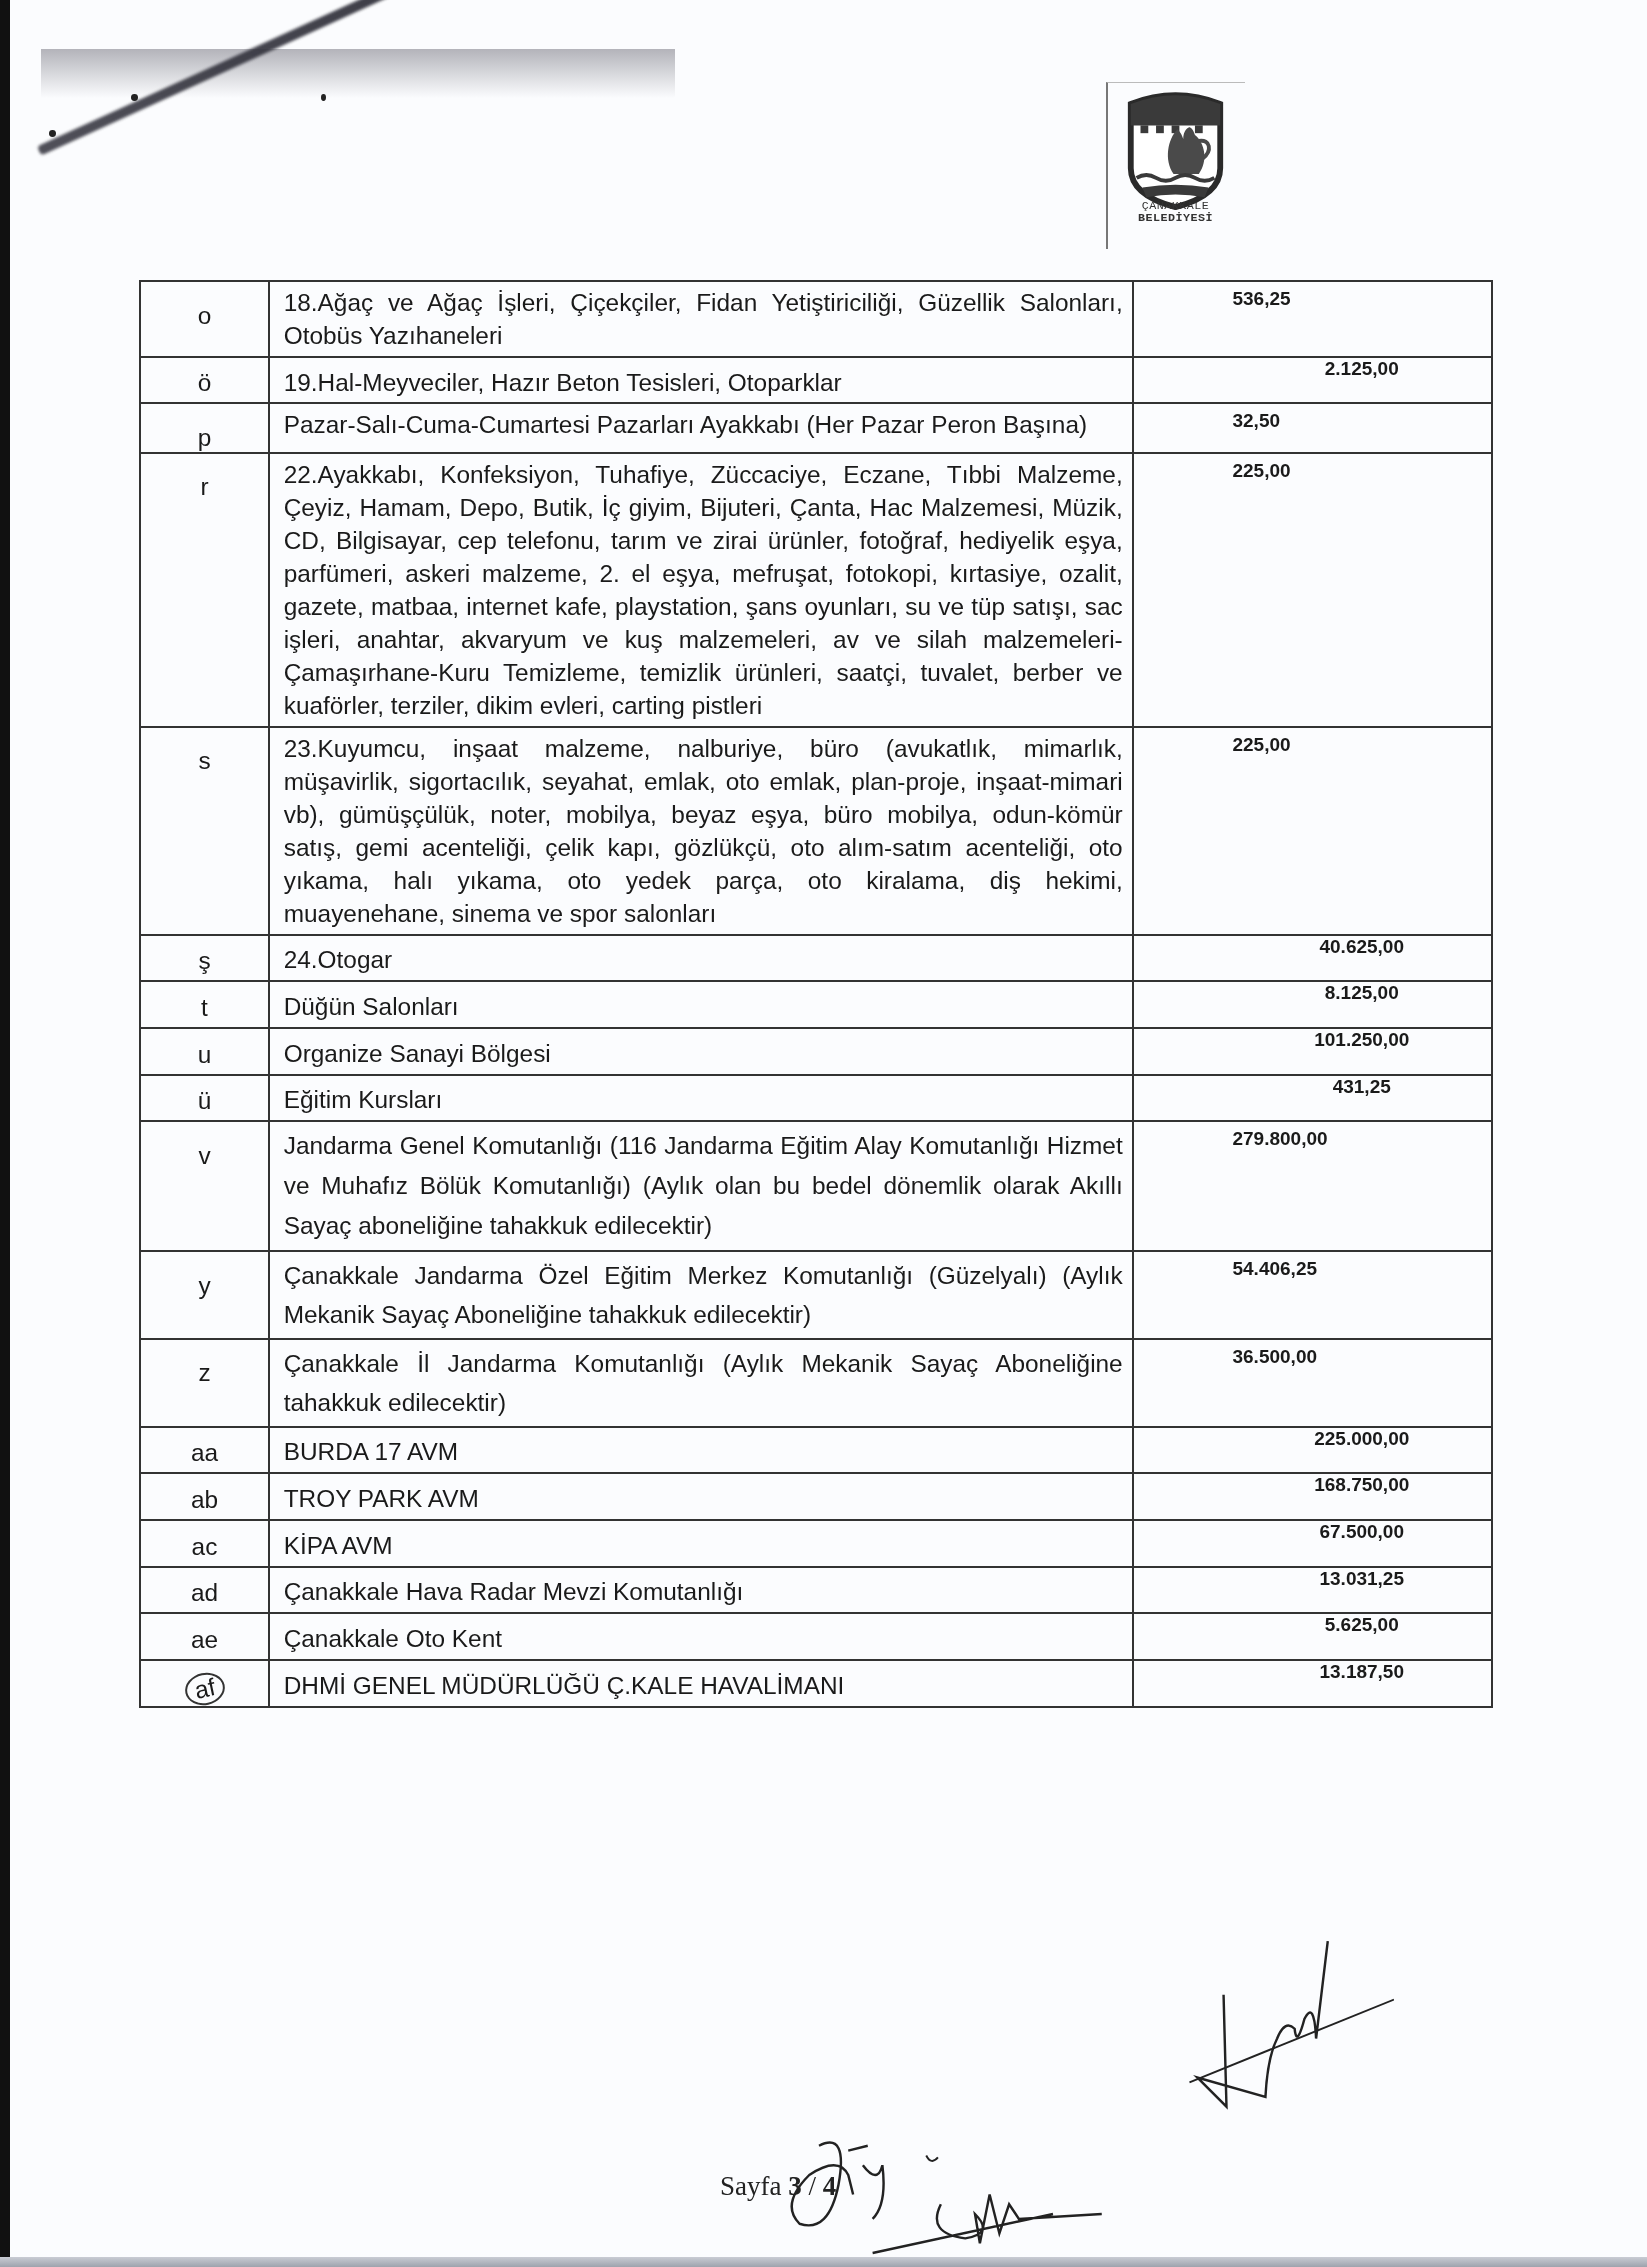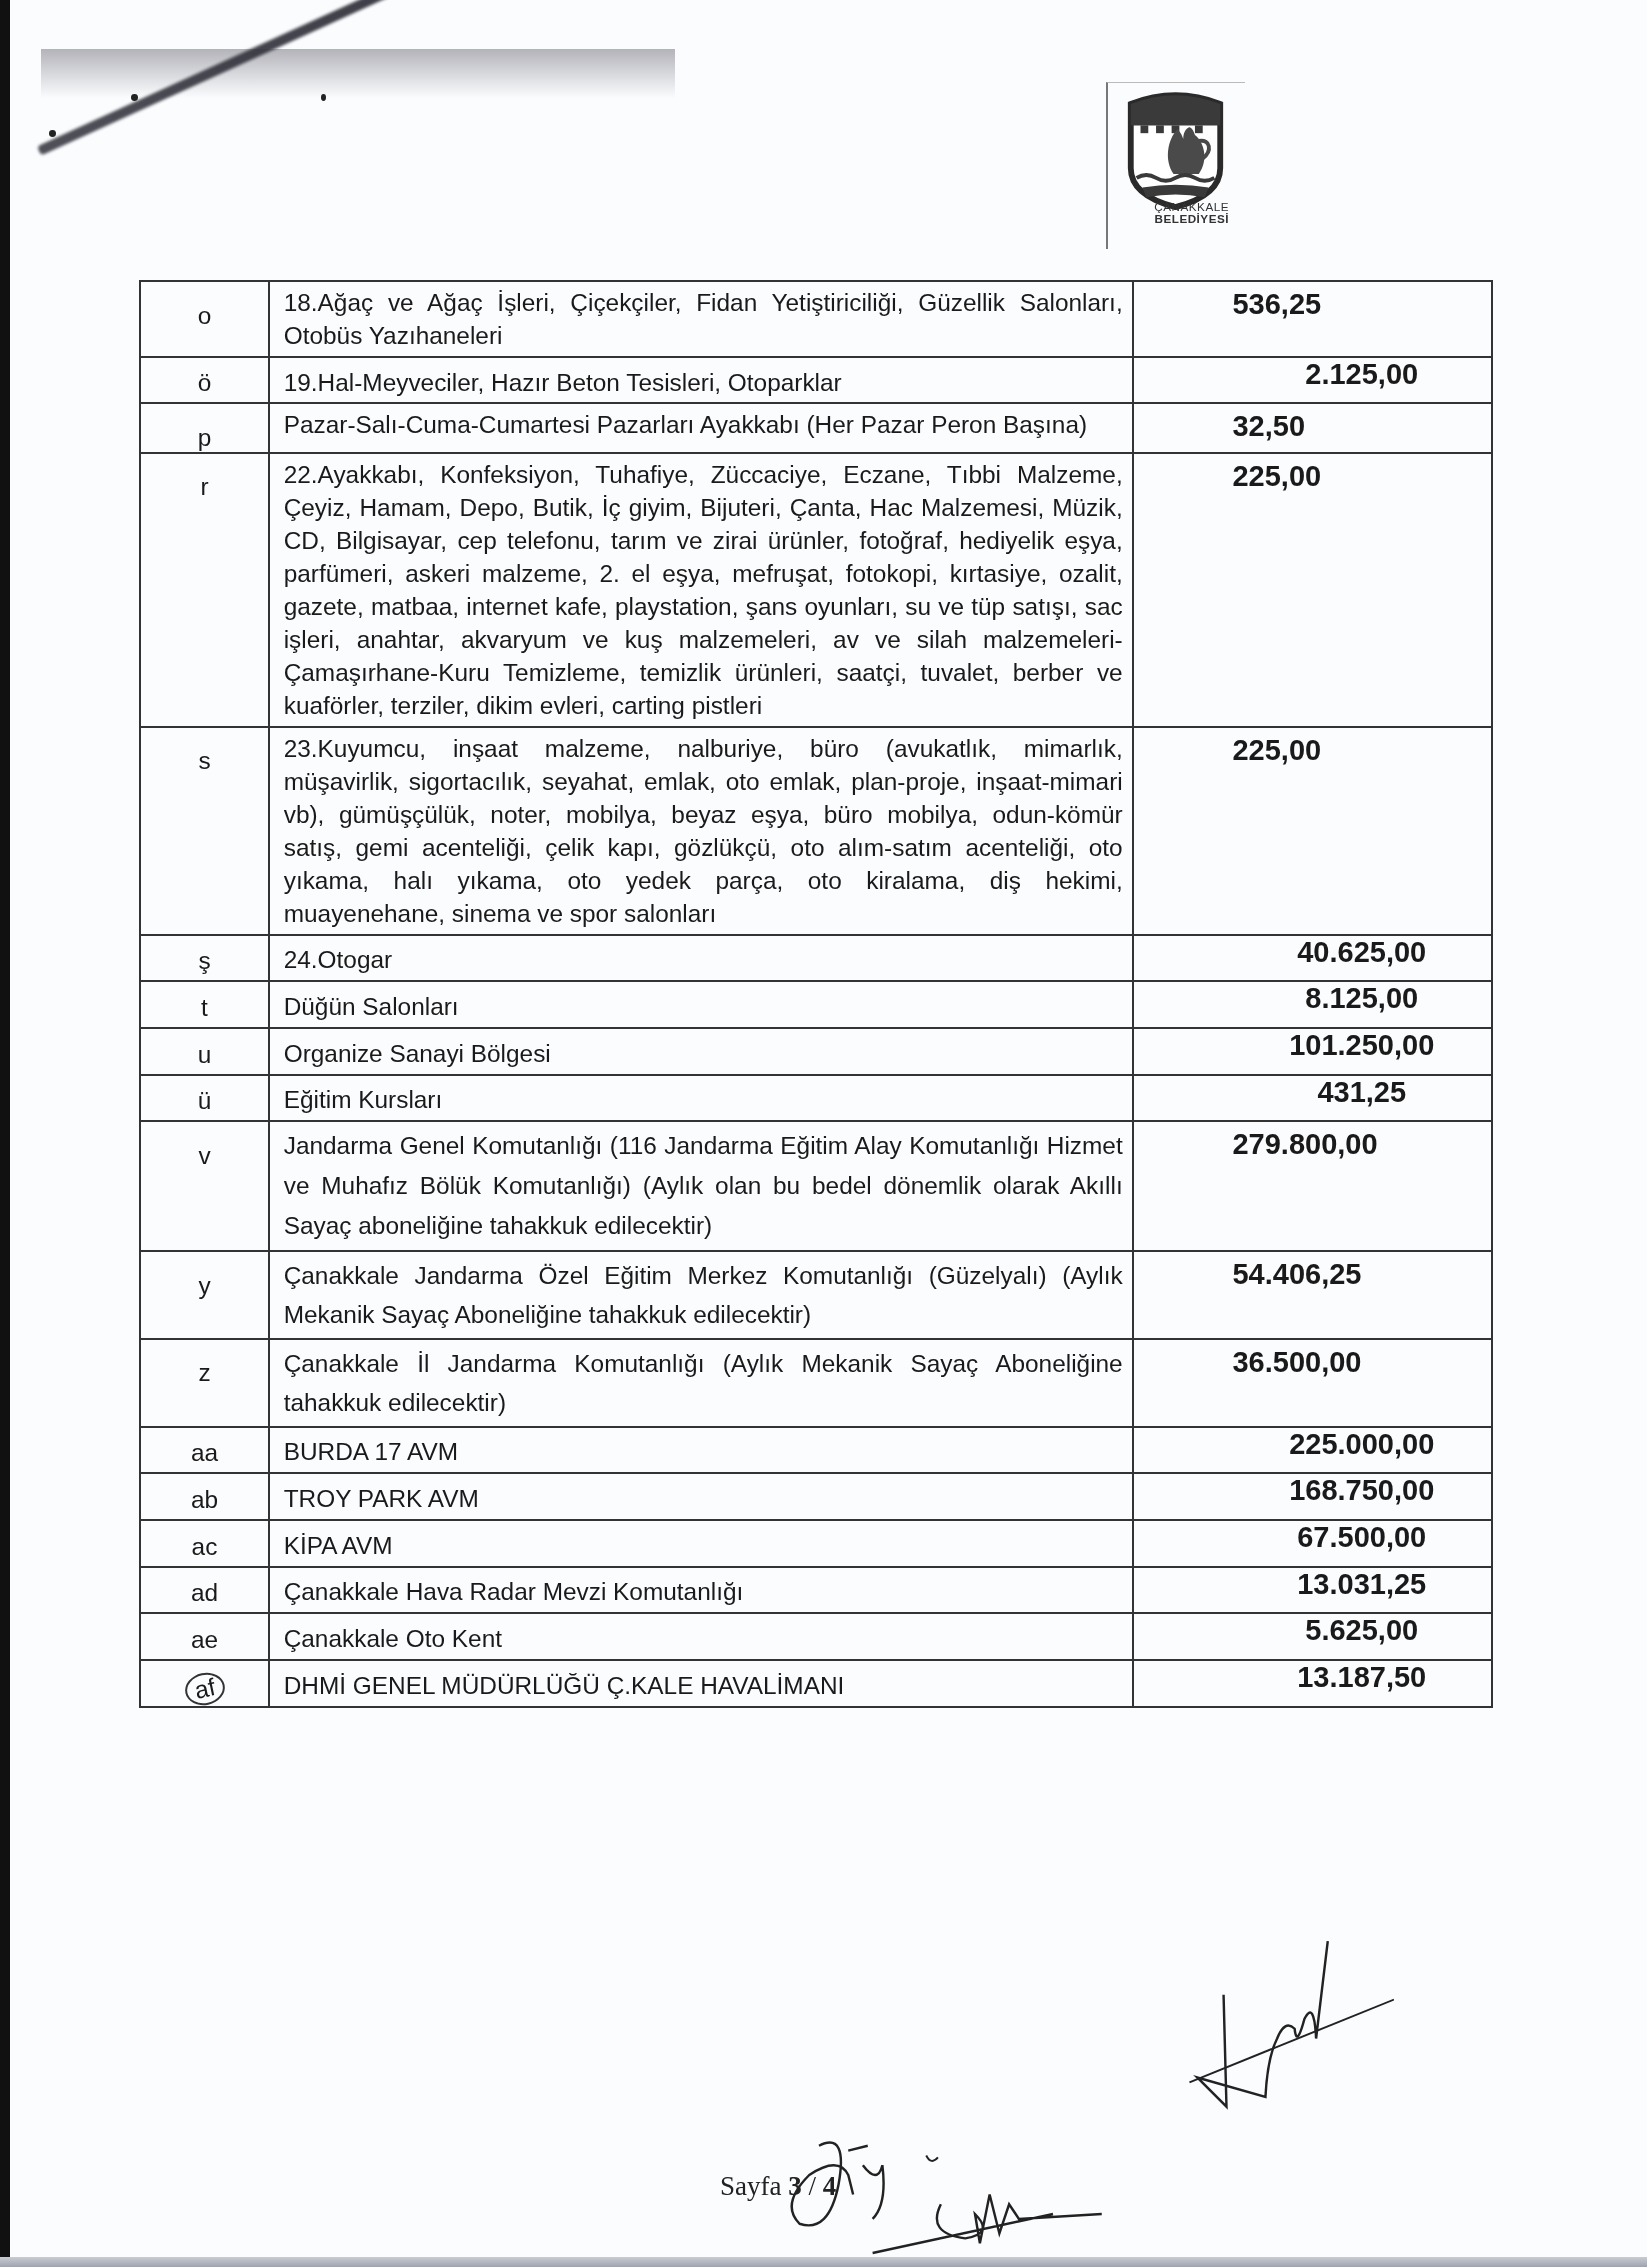--- a/index.html
+++ b/index.html
@@ -29,43 +29,43 @@
   .speck { position: absolute; width: 6.8px; height: 6.8px; background: #222; border-radius: 50%; }
 
   .logo-frame {
     position: absolute; left: 1106px; top: 82px; width: 137px; height: 166px;
     border-left: 2px solid #777; border-top: 1px solid #bbb;
   }
   .logo {
     position: absolute; left: 1123px; top: 90px; width: 105px; height: 133px;
   }
   .logo-text {
-    position: absolute; left: 1122px; top: 201px; width: 107px; text-align: right;
-    font-family: Liberation Sans, sans-serif; font-size: 11.7px; line-height: 11.7px;
+    position: absolute; left: 1122px; top: 201px; width: 107px; text-align: center;
+    font-family: Liberation Mono, monospace; font-size: 11.7px; line-height: 11.7px;
     letter-spacing: 0.5px; color: #333;
   }
   .logo-text .l2 { font-weight: bold; }
 
   table.fees {
     position: absolute; left: 139px; top: 280px; width: 1354px;
     border-collapse: collapse; table-layout: fixed;
     font-family: "Liberation Sans", "DejaVu Sans", sans-serif;
   }
   table.fees td {
     border: 2px solid #333; vertical-align: top; padding: 0;
   }
   td.code {
     width: 127px; text-align: center; font-size: 24.4px; padding-top: 19.5px !important;
   }
   td.desc {
     width: 839px; font-size: 24.4px; line-height: 33px; padding: 3.9px 9.8px 3.9px 13.7px !important;
     text-align: justify;
   }
   td.amount {
-    font-size: 29px; font-weight: bold; padding: 5.9px 0 0 98px !important;
+    font-size: 19px; font-weight: bold; padding: 5.9px 0 0 98px !important;
   }
   tr.single td.code { padding-top: 11.7px !important; }
   tr.single td.amount { padding-top: 0 !important; text-align: center; }
   tr.single td.desc { padding-top: 7.8px !important; }
   .circled {
     display: inline-block; border: 2px solid #333; border-radius: 50%;
     padding: 0 7.8px; transform: rotate(-12deg);
   }
 
   .footer-page {

